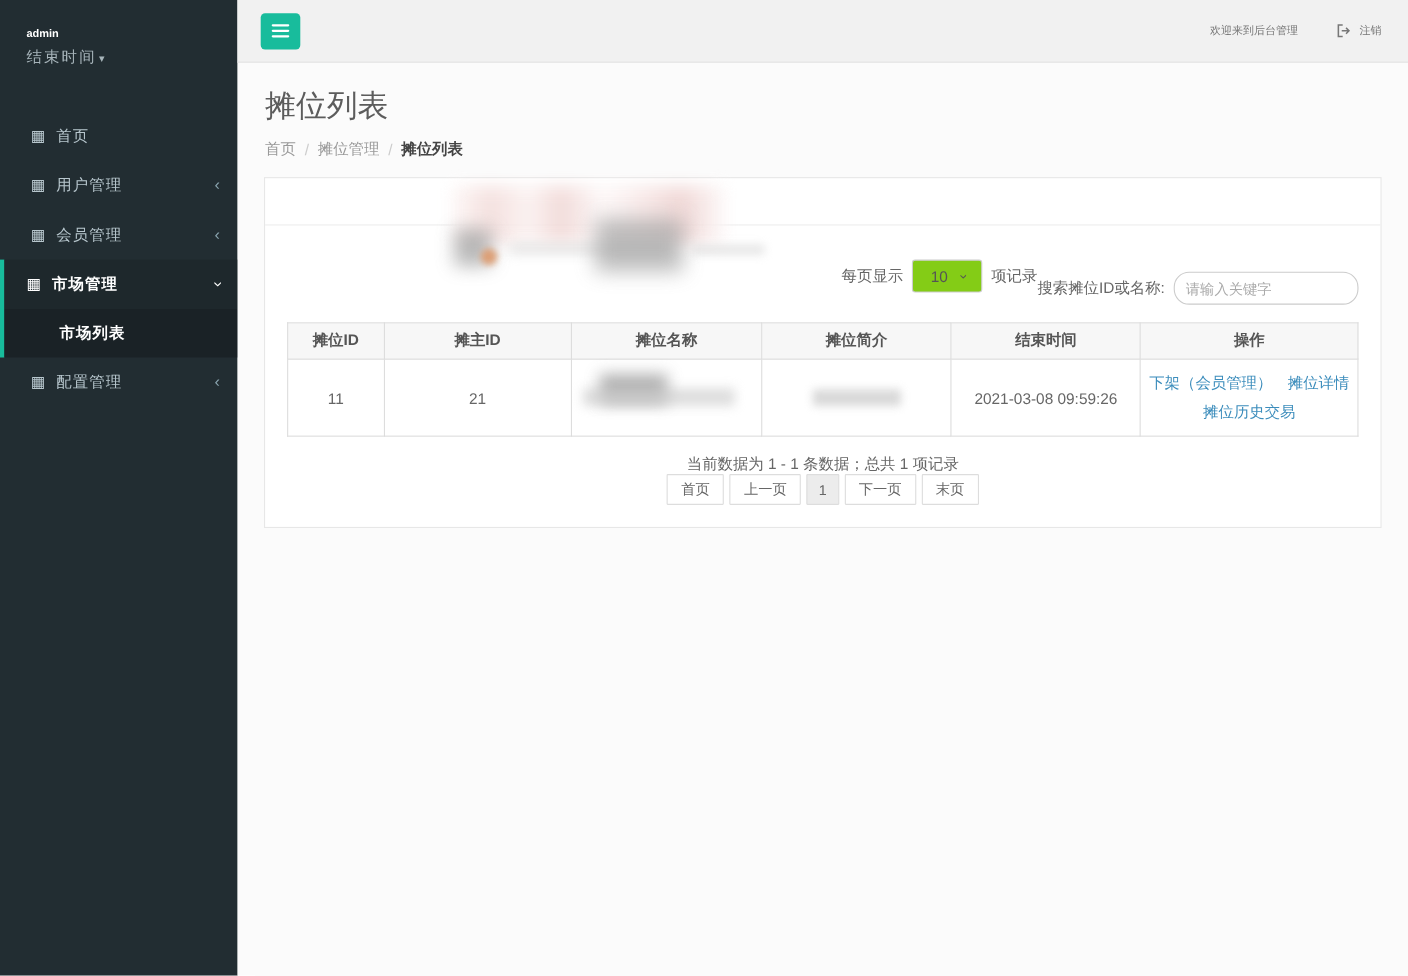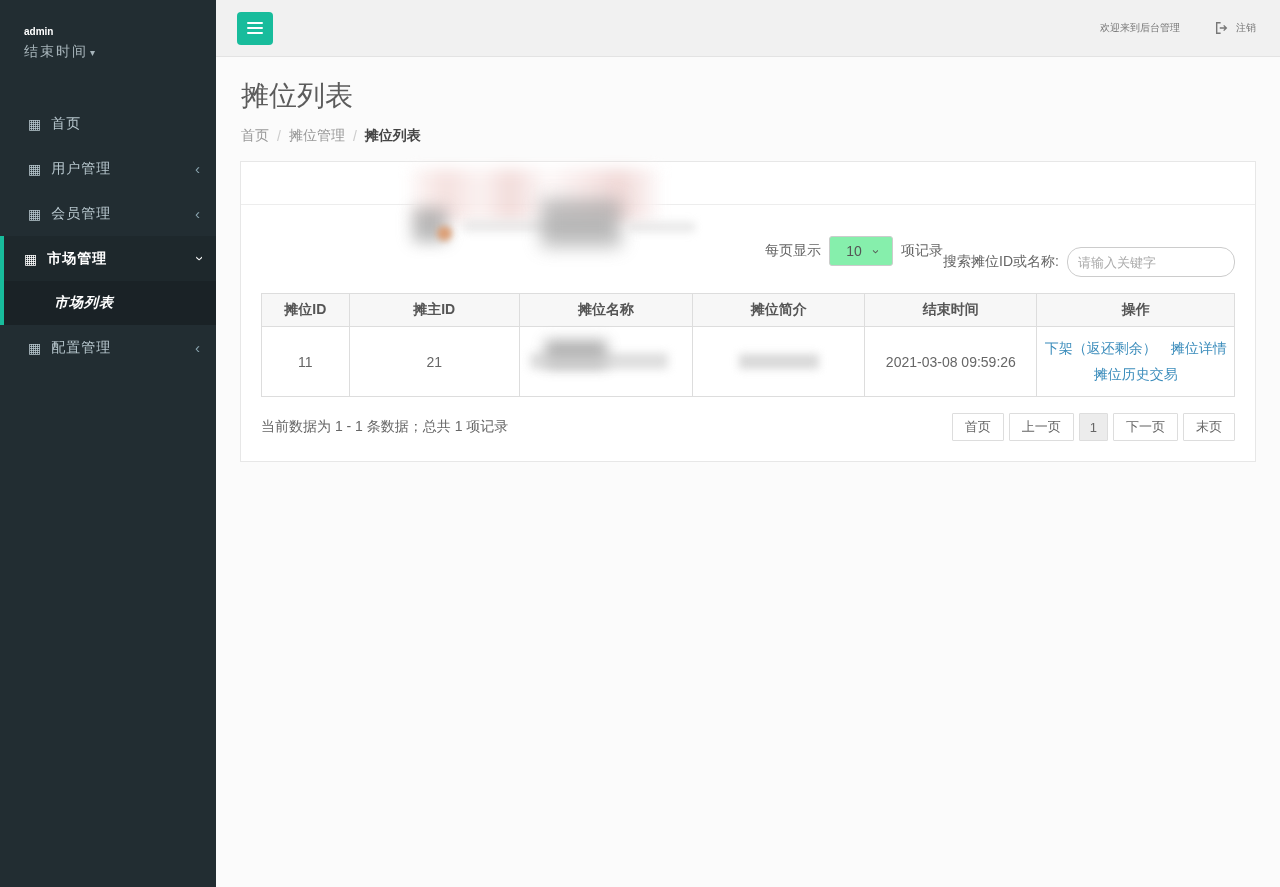--- a/index.html
+++ b/index.html
@@ -20,21 +20,21 @@
   .menu-item .m-label { flex:1; letter-spacing:1px; }
   .menu-item .m-chevron { font-size:15px; color:#8aa4af; }
   .active-section { border-left:4px solid #18bc9c; }
   .active-section .menu-item { border-left:none; padding-left:20px; }
   .active-section .parent { background:#1e282c; }
   .active-section .parent .m-label,
   .active-section .parent .m-icon { color:#fff; font-weight:bold; }
   .active-section .m-chevron.down { display:inline-block; transform:rotate(-90deg); color:#fff; }
   .submenu { background:#1a2226; }
   .submenu .menu-item { height:44px; padding-left:50px; }
-  .submenu .m-label { color:#fff; font-weight:bold;font-style:italic; }
+  .submenu .m-label { color:#fff; font-weight:bold; }
 
   
   .main { flex:1; display:flex; flex-direction:column; background:#fbfbfb; }
   .navbar { height:57px; background:#f1f1f1; border-bottom:1px solid #e3e3e3;
     display:flex; align-items:center; justify-content:space-between; padding:0 24px 0 21px; }
   .hamburger { width:36px; height:33px; background:#18bc9c; border:none; border-radius:4px;
     display:flex; flex-direction:column; justify-content:center; align-items:center; gap:3px; cursor:pointer; }
   .hamburger i { display:block; width:16px; height:2px; background:#fff; border-radius:1px; }
   .nav-right { display:flex; align-items:flex-start; color:#777; font-size:10px; }
   .welcome { margin-right:34px; }
@@ -48,39 +48,39 @@
   .breadcrumb .crumb { color:#999; cursor:pointer; }
   .breadcrumb .sep { color:#ccc; }
   .breadcrumb .current { color:#444; font-weight:bold; }
 
   .card { margin:16px 24px 0 24px; background:#fff; border:1px solid #e7e7e7; position:relative; }
   .card-header { height:43px; border-bottom:1px solid #ededed; }
   .card-body { padding:20px; }
 
   .toolbar { display:flex; justify-content:flex-end; align-items:center; margin-bottom:16px; }
   .per-page { display:flex; align-items:center; gap:8px; color:#666; }
-  .select-box { width:64px; height:30px; border:1px solid #ccc; border-radius:3px; background:#86efac;
+  .select-box { width:64px; height:30px; border:1px solid #ccc; border-radius:3px; background:#84cc16;
     display:flex; align-items:center; justify-content:center; gap:10px; cursor:pointer; color:#555; }
   .select-box .chev { font-size:13px; color:#555; display:inline-block; transform:rotate(-90deg); }
   .search { display:flex; align-items:center; gap:8px; color:#666;margin-top:22px; }
   .search input { width:168px; height:30px; border:1px solid #ccc; border-radius:14px; padding:0 10px;
     font-size:13px; color:#555; outline:none; font-family:inherit; }
   .search input::placeholder { color:#aaa; }
 
   table.list { width:100%; border-collapse:collapse; }
   table.list th { background:#f7f7f7; border:1px solid #ddd; height:33px; font-size:14px;
     font-weight:bold; color:#555; text-align:center; }
   table.list td { border:1px solid #ddd; height:70px; text-align:center; color:#666;
     font-size:14px; position:relative; }
   .col-1{width:9%}.col-2{width:17.5%}.col-3{width:17.8%}.col-4{width:17.7%}.col-5{width:17.7%}.col-6{width:20.3%}
   .ops a { color:#3c8dbc; text-decoration:none; cursor:pointer; }
   .ops .line1 { margin-bottom:8px; }
   .ops .line1 a:first-child { margin-right:14px; }
 
-  .table-footer { display:flex; justify-content:space-between; align-items:center; margin-top:16px; }
+  .table-footer { display:flex; justify-content:center; align-items:center; margin-top:16px;flex-direction:column; }
   .summary { color:#666; }
   .pager { display:flex; gap:5px; }
   .pager .pg { border:1px solid #ddd; background:#fff; color:#666; font-size:13px;
     padding:4px 12px; cursor:pointer; border-radius:1px; }
   .pager .pg.active { background:#ececec; padding:4px 10px; }
 
   .footer { height:40px; border-top:1px solid #e7e7e7; background:#fdfdfd; display:flex;
     align-items:center; justify-content:space-between; padding:0 25px; color:#444; font-size:14px; }
 
   
@@ -220,21 +220,21 @@
                 <td>
                   <div class="censor cz-name1"></div>
                   <div class="censor cz-name2"></div>
                 </td>
                 <td>
                   <div class="censor cz-intro"></div>
                 </td>
                 <td>2021-03-08 09:59:26</td>
                 <td class="ops">
                   <div class="line1">
-                    <a>下架（返还剩余）</a><a>摊位详情</a>
+                    <a>下架（会员管理）</a><a>摊位详情</a>
                   </div>
                   <div>
                     <a>摊位历史交易</a>
                   </div>
                 </td>
               </tr>
             </tbody>
           </table>
 
           <div class="table-footer">

